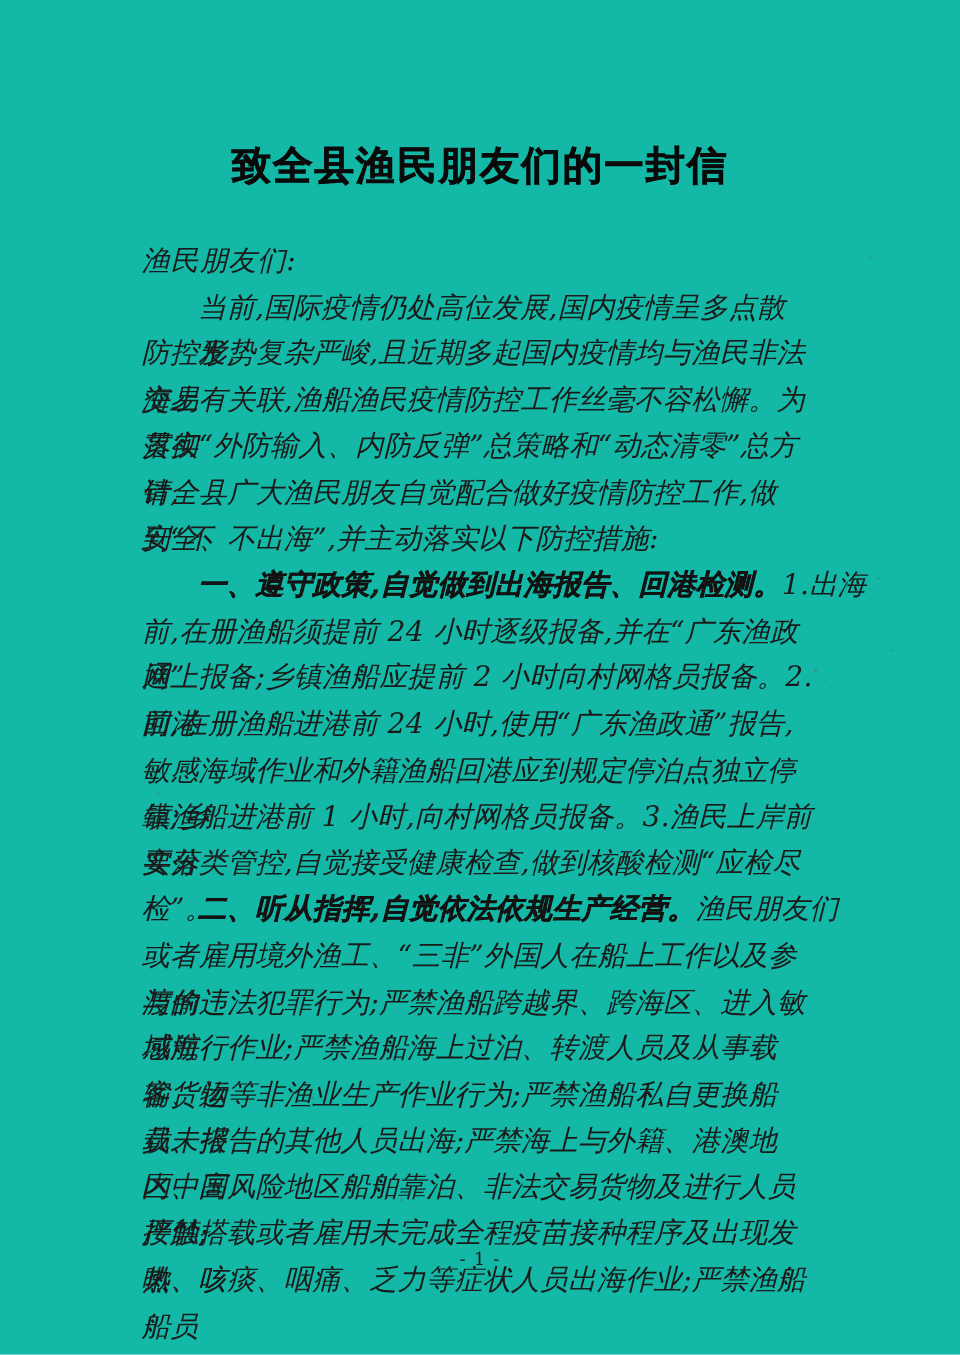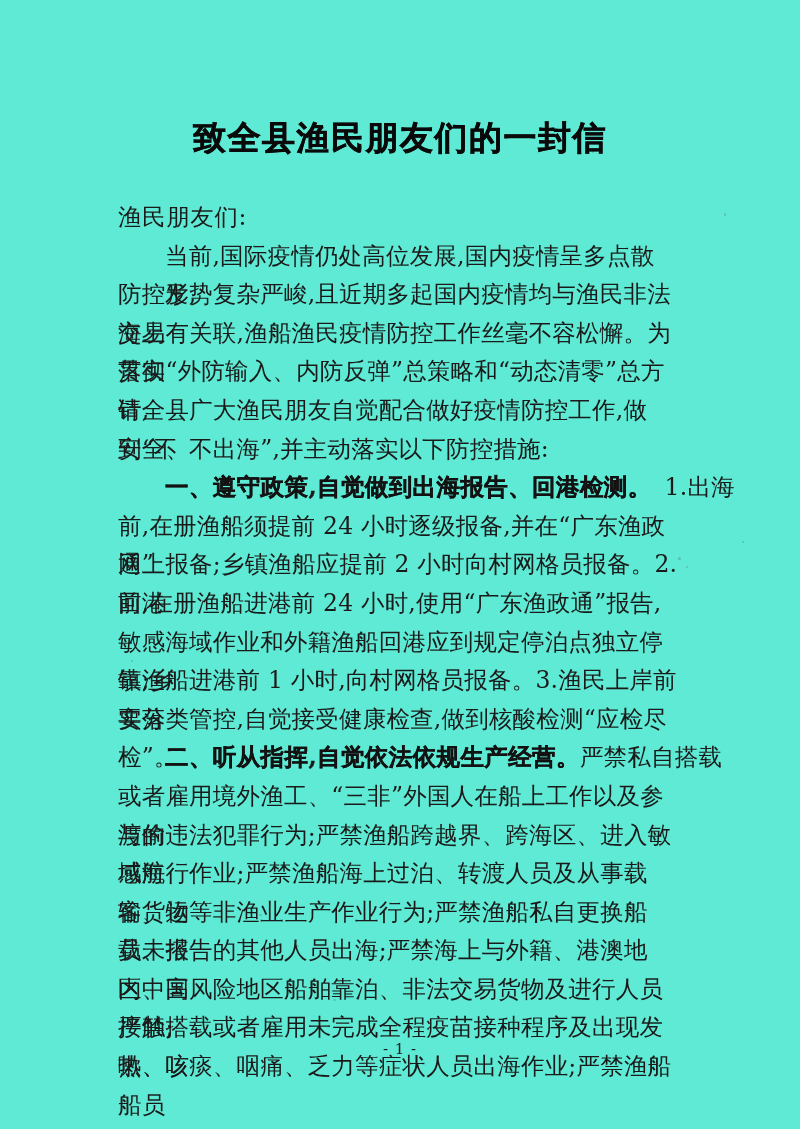--- a/index.html
+++ b/index.html
@@ -4,21 +4,21 @@
 <style>
   html, body {
     margin: 0;
     padding: 0;
     background: #ffffff;
   }
   .page {
     position: relative;
     width: 800px;
     height: 1129px;
-    background: #5eead4;
+    background: #14b8a6;
     overflow: hidden;
     font-family: "DejaVu Serif", "Liberation Serif", serif;
     color: #111111;
   }
 
   
   .grain {
     position: absolute;
     inset: 0;
     pointer-events: none;
@@ -51,20 +51,21 @@
     letter-spacing: 1.5px;
     color: #0a0a0a;
     -webkit-text-stroke: 0.55px #0a0a0a;
   }
 
   .body-block {
     position: absolute;
     left: 118px;
     top: 198px;
     width: 564px;
+    font-style: italic;
   }
 
   .ln {
     height: 38.6px;
     line-height: 38.6px;
     font-size: 23.5px;
     letter-spacing: 0.2px;
     white-space: nowrap;
     color: #1a1a1a;
   }
@@ -79,21 +80,21 @@
   .salutation { letter-spacing: 0.6px; }
 
   .indent { padding-left: 47px; }
 
   b.hd {
     font-weight: 700;
     letter-spacing: 0.4px;
     -webkit-text-stroke: 0.35px #111;
   }
 
-  .num { font-family: "DejaVu Serif", "Liberation Serif", serif; margin-left: 13px; }
+  .num { font-family: "DejaVu Serif", "Liberation Serif", serif; }
 
   .page-number {
     position: absolute;
     top: 1040px;
     left: 0;
     width: 800px;
     text-align: center;
     font-size: 15px;
     color: #1a1a1a;
     letter-spacing: 1px;
@@ -155,21 +156,21 @@
     <div class="ln just">
         <span style="display: block; width: 564px;"><span>敏</span><span>感</span><span>海</span><span>域</span><span>作</span><span>业</span><span>和</span><span>外</span><span>籍</span><span>渔</span><span>船</span><span>回</span><span>港</span><span>应</span><span>到</span><span>规</span><span>定</span><span>停</span><span>泊</span><span>点</span><span>独</span><span>立</span><span>停</span><span>靠</span><span>;</span><span>乡</span></span>
       </div>
     <div class="ln just">
         <span style="display: block; width: 564px;"><span>镇</span><span>渔</span><span>船</span><span>进</span><span>港</span><span>前</span><span> </span><span>1</span><span> </span><span>小</span><span>时</span><span>,</span><span>向</span><span>村</span><span>网</span><span>格</span><span>员</span><span>报</span><span>备</span><span>。</span><span>3</span><span>.</span><span>渔</span><span>民</span><span>上</span><span>岸</span><span>前</span><span>要</span><span>落</span></span>
       </div>
     <div class="ln just">
         <span style="display: block; width: 564px;"><span>实</span><span>分</span><span>类</span><span>管</span><span>控</span><span>,</span><span>自</span><span>觉</span><span>接</span><span>受</span><span>健</span><span>康</span><span>检</span><span>查</span><span>,</span><span>做</span><span>到</span><span>核</span><span>酸</span><span>检</span><span>测</span><span>“</span><span>应</span><span>检</span><span>尽</span><span>检</span><span>”</span><span>。</span></span>
       </div>
 
-    <div class="ln indent"><b class="hd">二、听从指挥,自觉依法依规生产经营。</b><span>严禁私自搭载</span></div>
+    <div class="ln indent"><b class="hd">二、听从指挥,自觉依法依规生产经营。</b><span>渔民朋友们</span></div>
     <div class="ln just">
         <span style="display: block; width: 564px;"><span>或</span><span>者</span><span>雇</span><span>用</span><span>境</span><span>外</span><span>渔</span><span>工</span><span>、</span><span>“</span><span>三</span><span>非</span><span>”</span><span>外</span><span>国</span><span>人</span><span>在</span><span>船</span><span>上</span><span>工</span><span>作</span><span>以</span><span>及</span><span>参</span><span>与</span><span>偷</span></span>
       </div>
     <div class="ln just">
         <span style="display: block; width: 564px;"><span>渡</span><span>的</span><span>违</span><span>法</span><span>犯</span><span>罪</span><span>行</span><span>为</span><span>;</span><span>严</span><span>禁</span><span>渔</span><span>船</span><span>跨</span><span>越</span><span>界</span><span>、</span><span>跨</span><span>海</span><span>区</span><span>、</span><span>进</span><span>入</span><span>敏</span><span>感</span><span>海</span></span>
       </div>
     <div class="ln just">
         <span style="display: block; width: 564px;"><span>域</span><span>航</span><span>行</span><span>作</span><span>业</span><span>;</span><span>严</span><span>禁</span><span>渔</span><span>船</span><span>海</span><span>上</span><span>过</span><span>泊</span><span>、</span><span>转</span><span>渡</span><span>人</span><span>员</span><span>及</span><span>从</span><span>事</span><span>载</span><span>客</span><span>、</span><span>运</span></span>
       </div>
     <div class="ln just">

